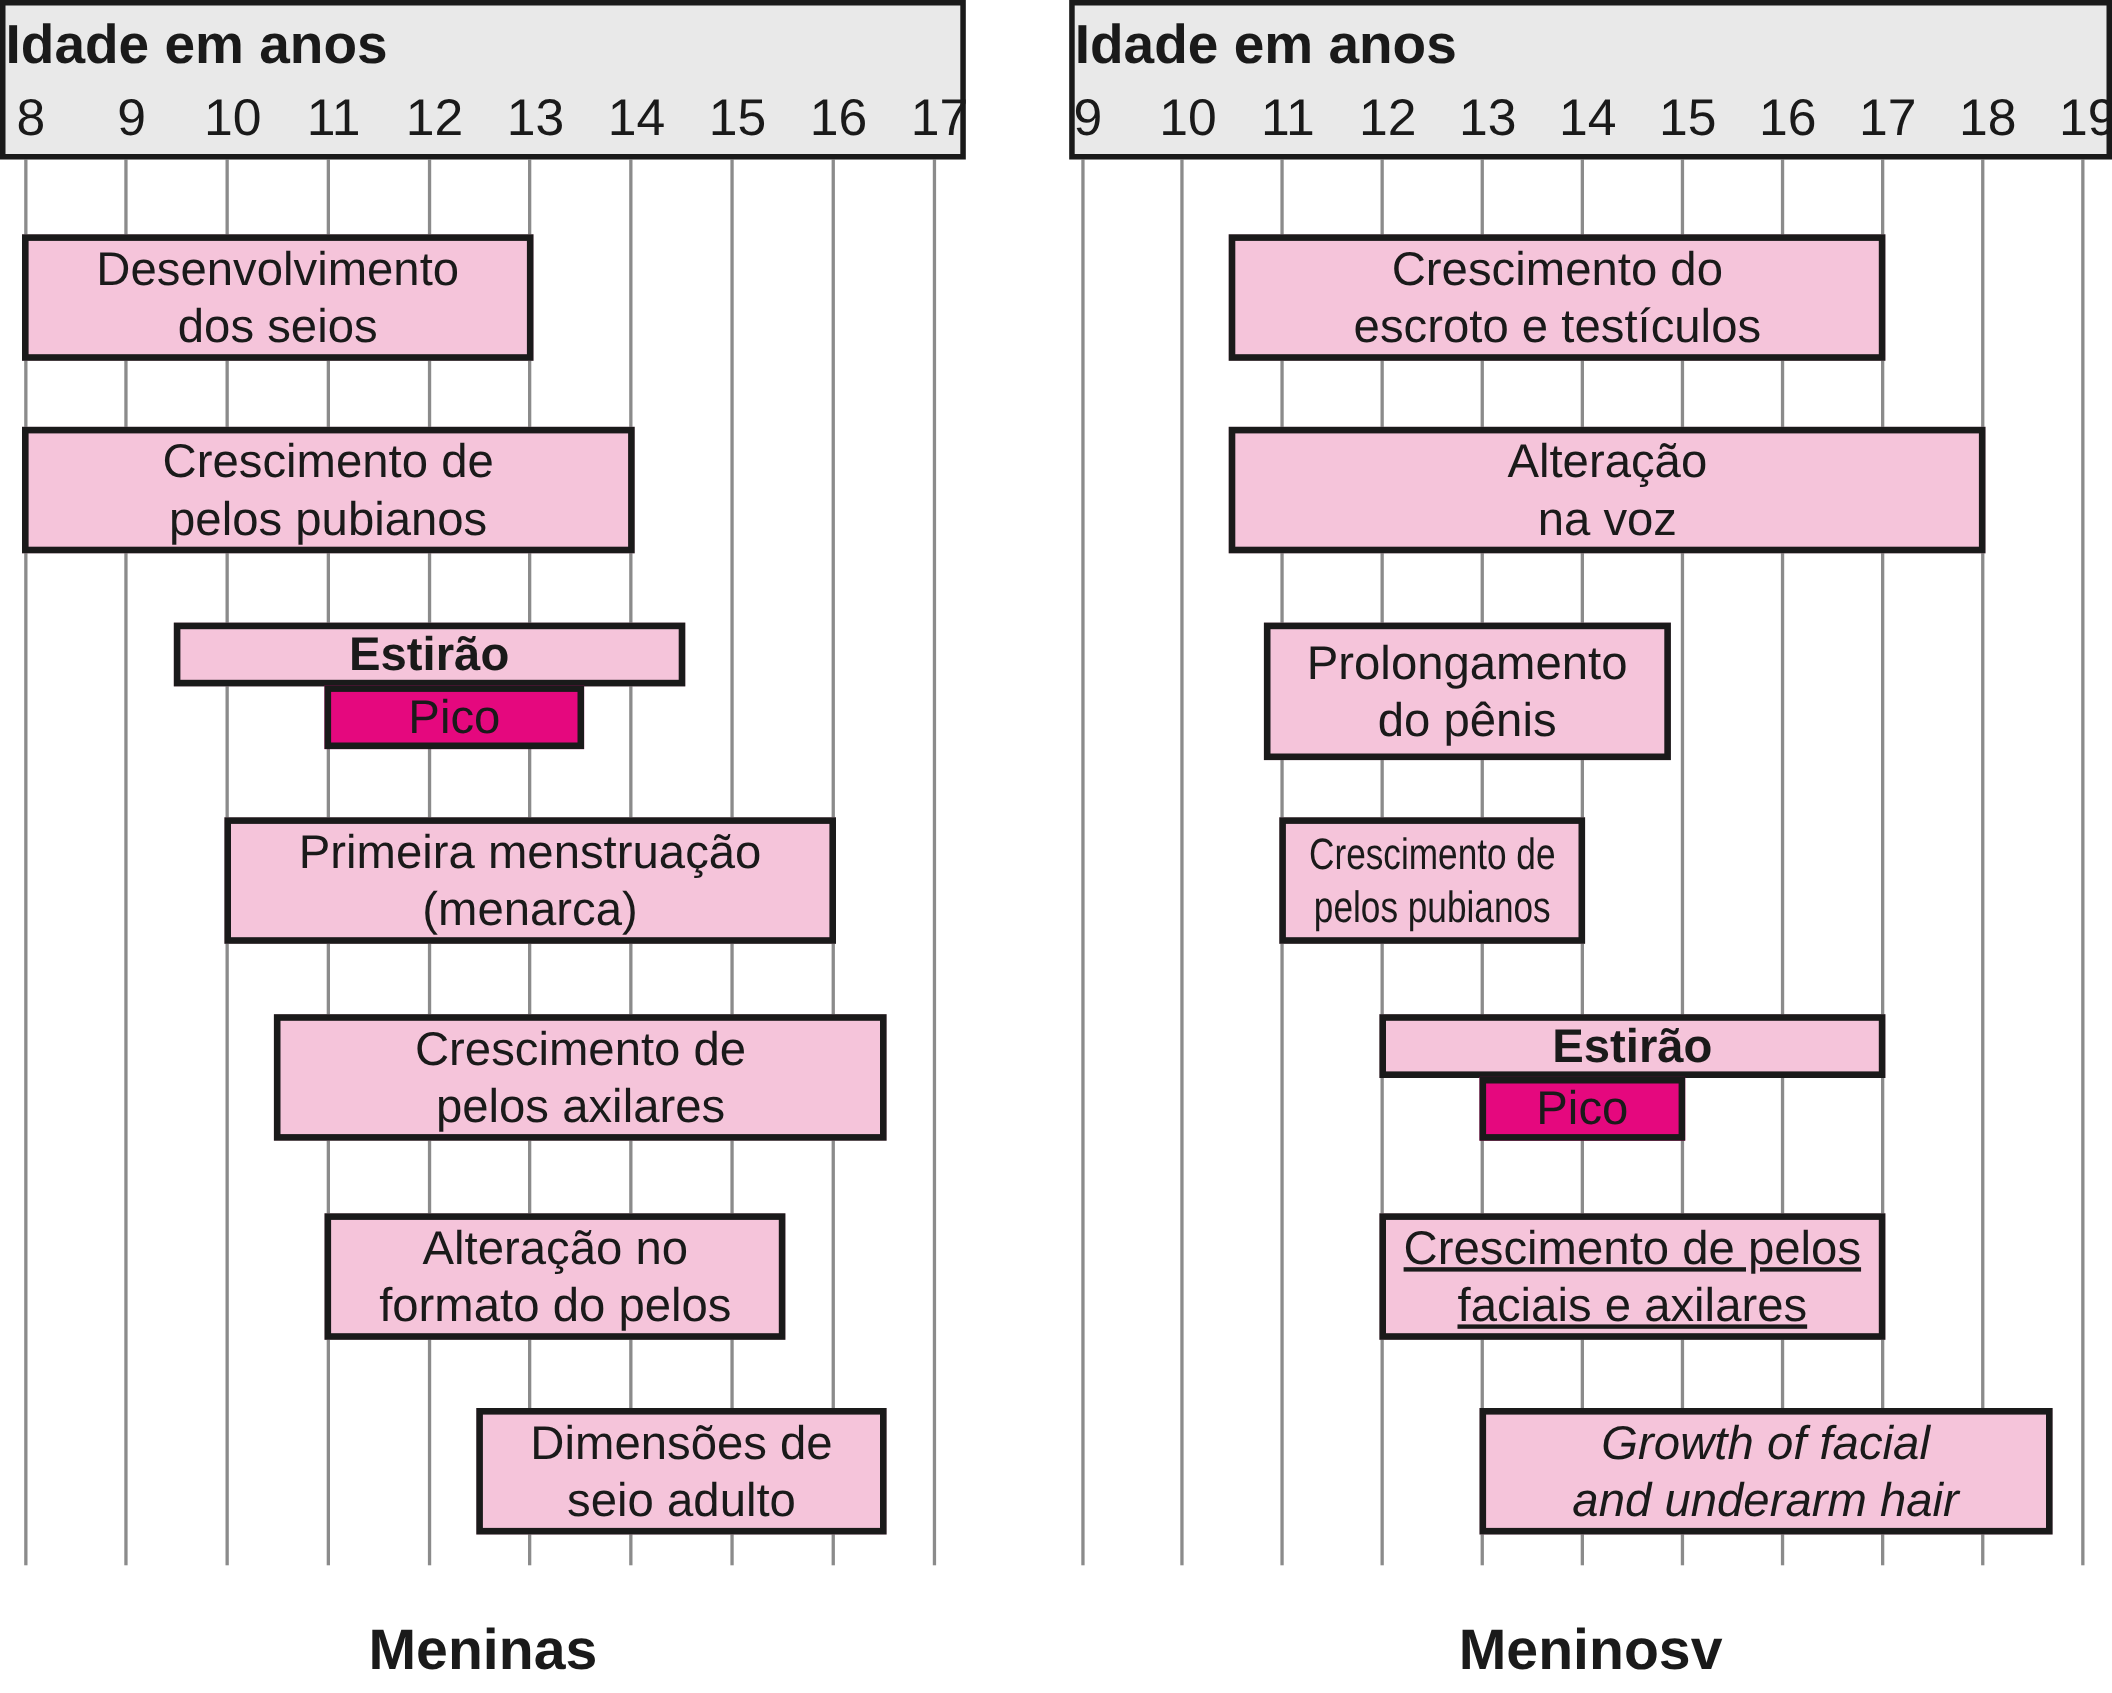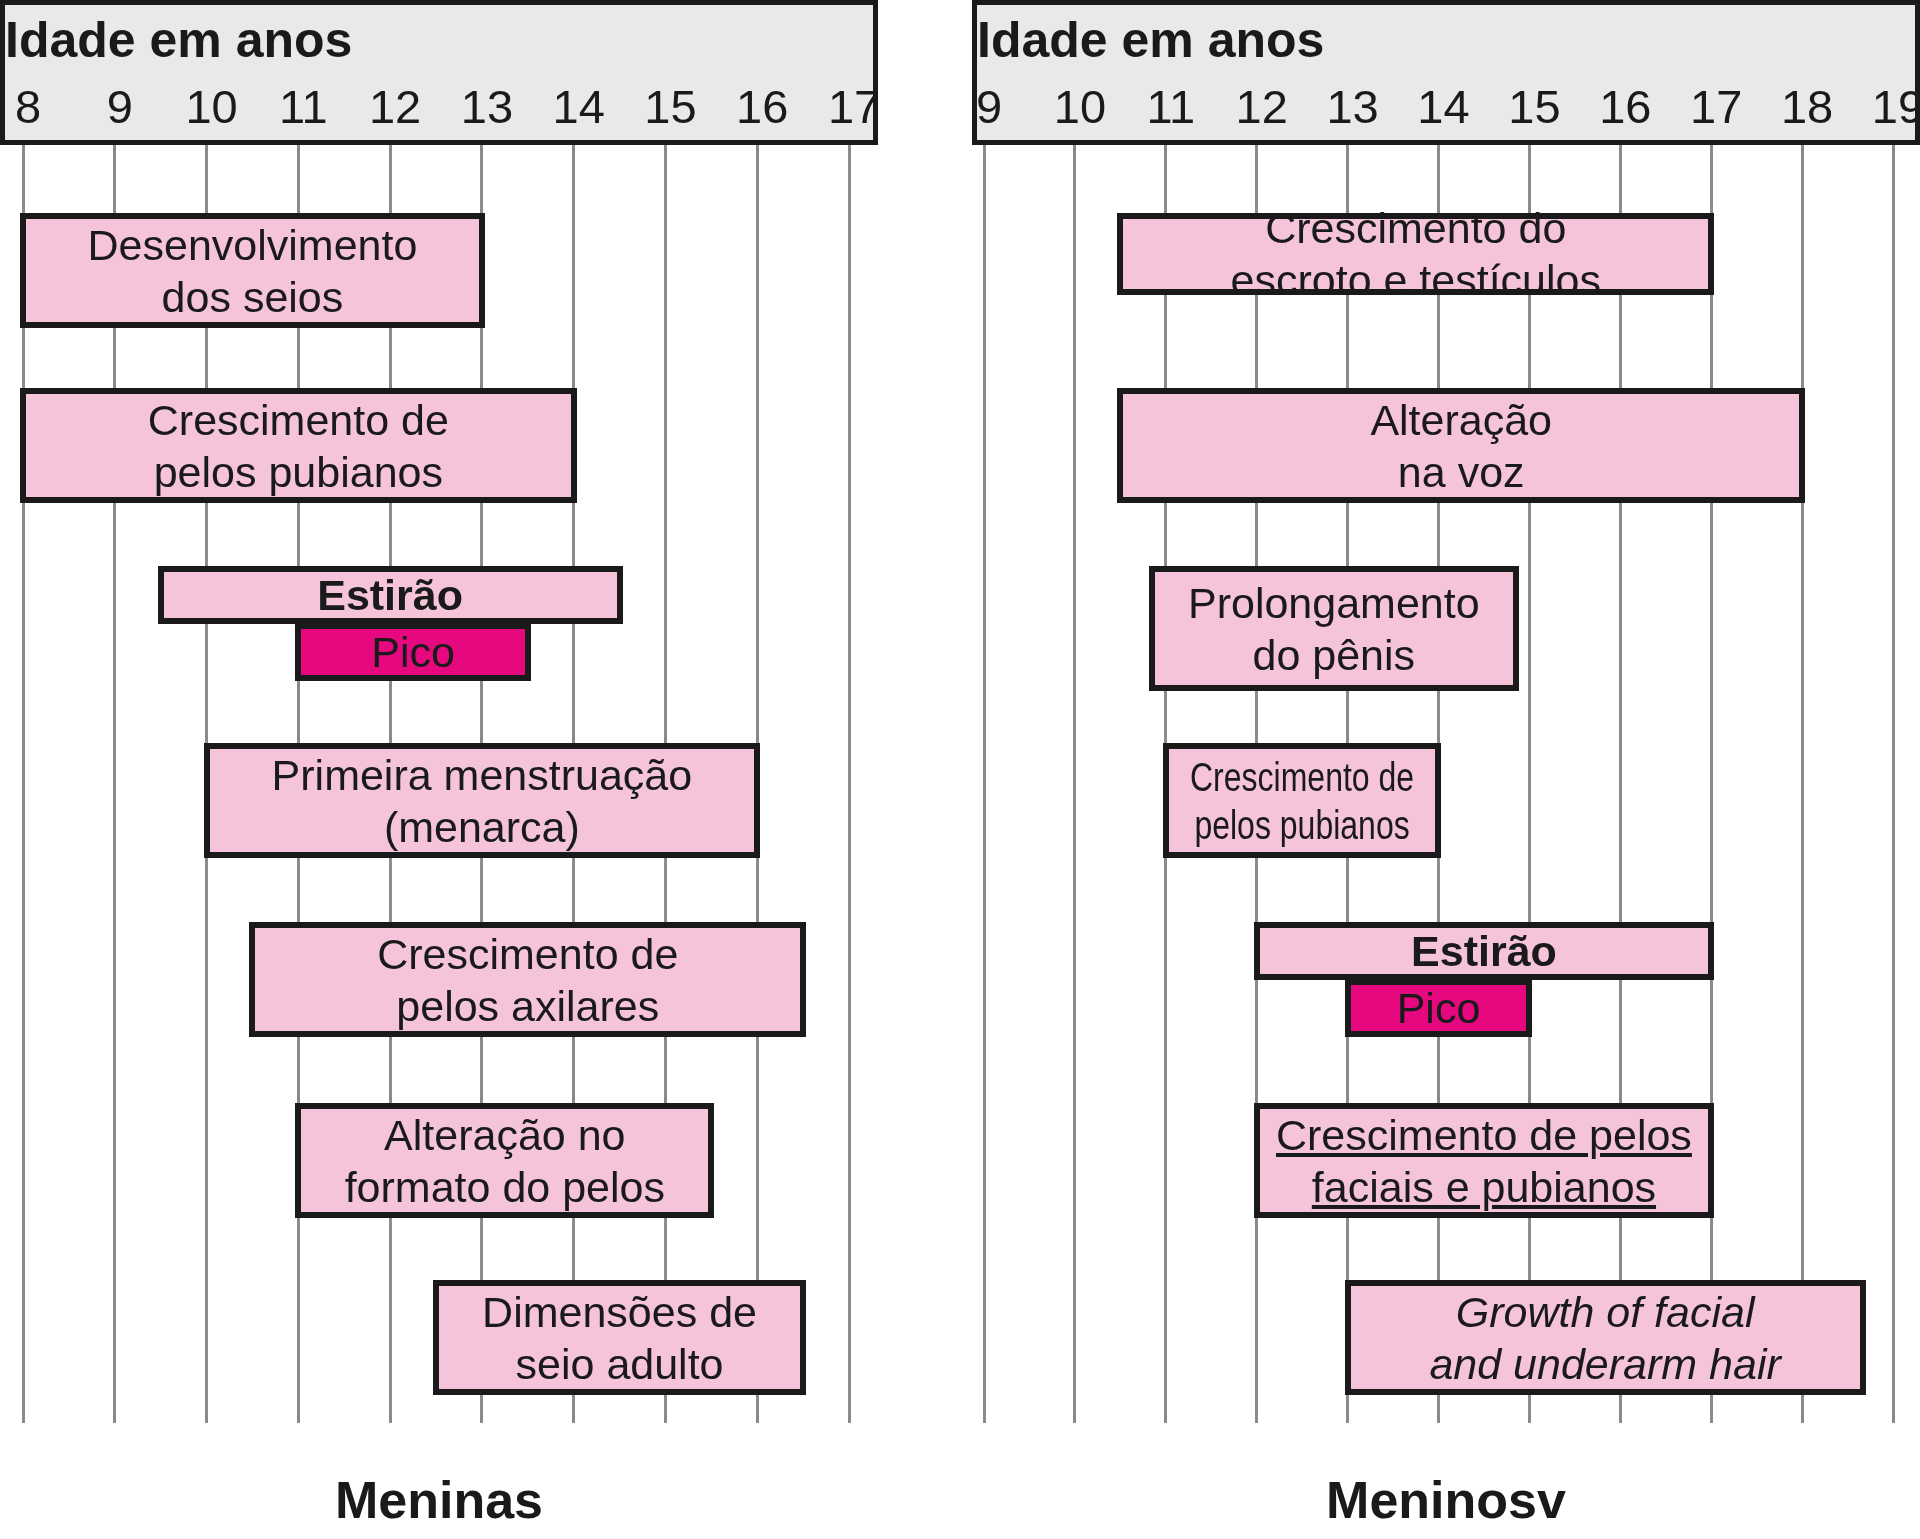--- a/index.html
+++ b/index.html
@@ -159,21 +159,21 @@
           <div class="tick" style="left: 375.6px;">13</div>
           <div class="tick" style="left: 466.5px;">14</div>
           <div class="tick" style="left: 557.4px;">15</div>
           <div class="tick" style="left: 648.3px;">16</div>
           <div class="tick" style="left: 739.2px;">17</div>
           <div class="tick" style="left: 830.1px;">18</div>
           <div class="tick" style="left: 921px;">19</div>
         </div>
     </header>
     <div>
-        <div class="bar range" style="left: 145.35px; width: 596.85px; top: 213px; height: 82px;">
+        <div class="bar range" style="left: 145.35px; width: 596.85px; top: 213px; height: 115px;">
           <div class="bar-label">
             <div>Crescimento do</div>
             <div>escroto e testículos</div>
           </div>
         </div>
         <div class="bar range" style="left: 145.35px; width: 687.75px; top: 388px; height: 115px;">
           <div class="bar-label">
             <div>Alteração</div>
             <div>na voz</div>
           </div>
@@ -196,21 +196,21 @@
           </div>
         </div>
         <div class="bar peak" style="left: 372.6px; width: 187.8px; top: 979px; height: 58px;">
           <div class="bar-label">
             <div>Pico</div>
           </div>
         </div>
         <div class="bar range" style="left: 281.7px; width: 460.5px; top: 1103px; height: 115px; text-decoration: underline;">
           <div class="bar-label">
             <div>Crescimento de pelos</div>
-            <div>faciais e pubianos</div>
+            <div>faciais e axilares</div>
           </div>
         </div>
         <div class="bar range" style="left: 372.6px; width: 521px; top: 1280px; height: 115px; font-style: italic;">
           <div class="bar-label">
             <div>Growth of facial</div>
             <div>and underarm hair</div>
           </div>
         </div>
       </div>
     <div class="footer-label">Meninosv</div>

